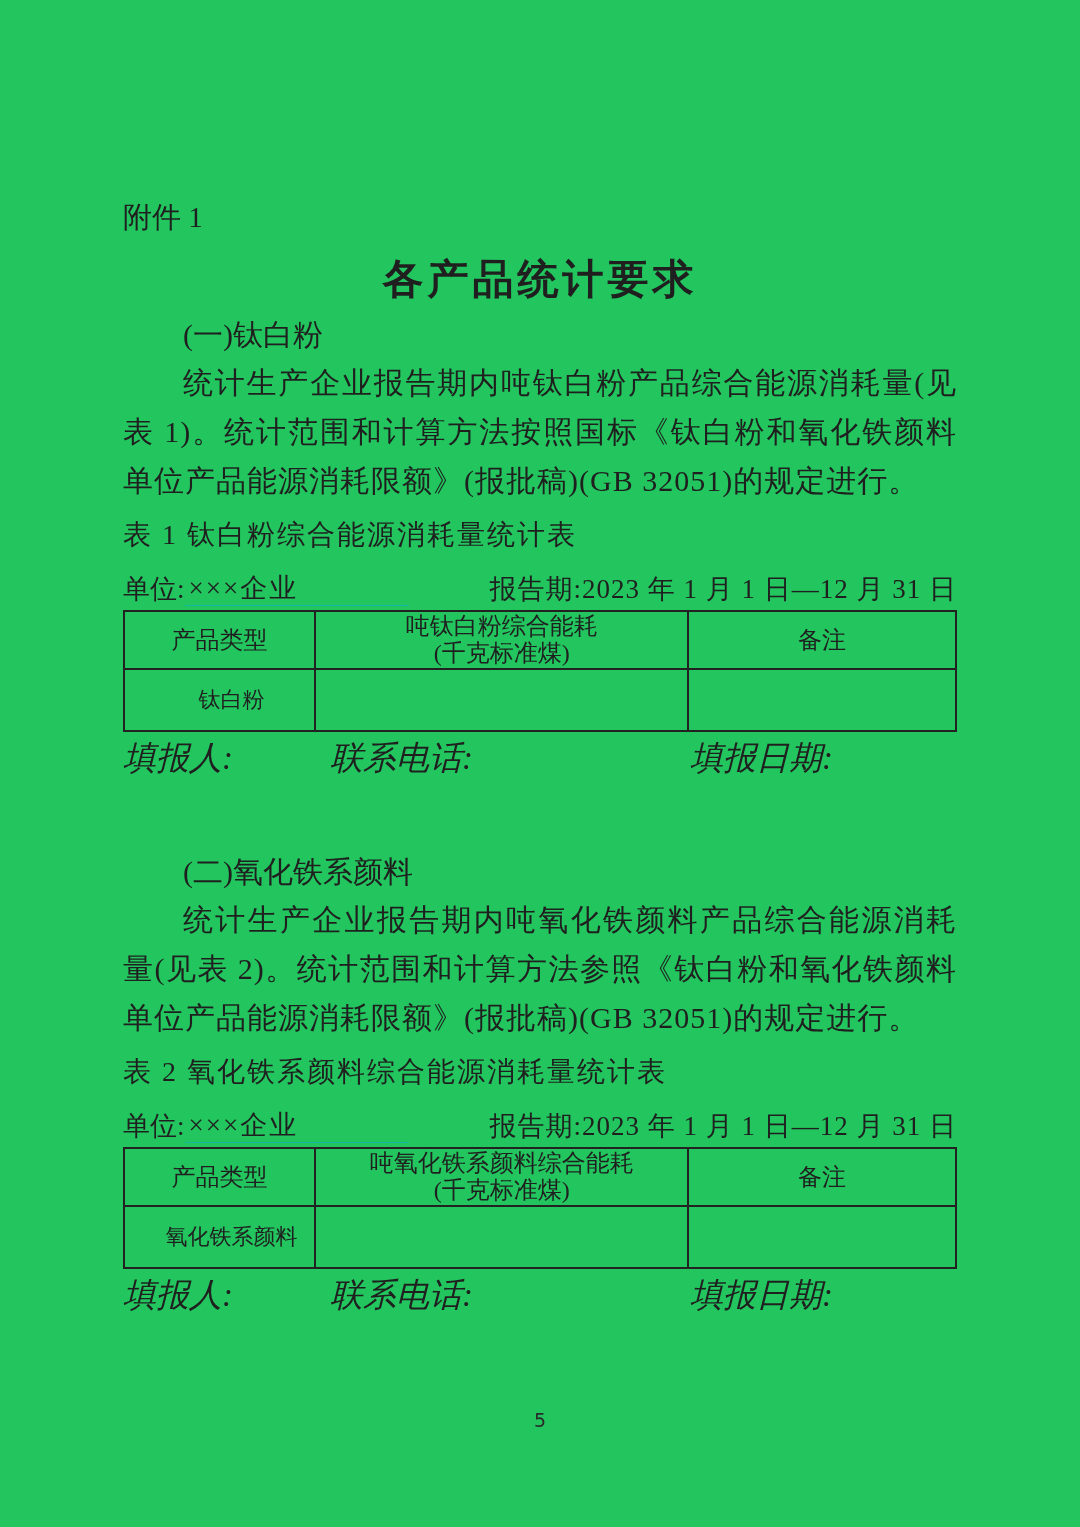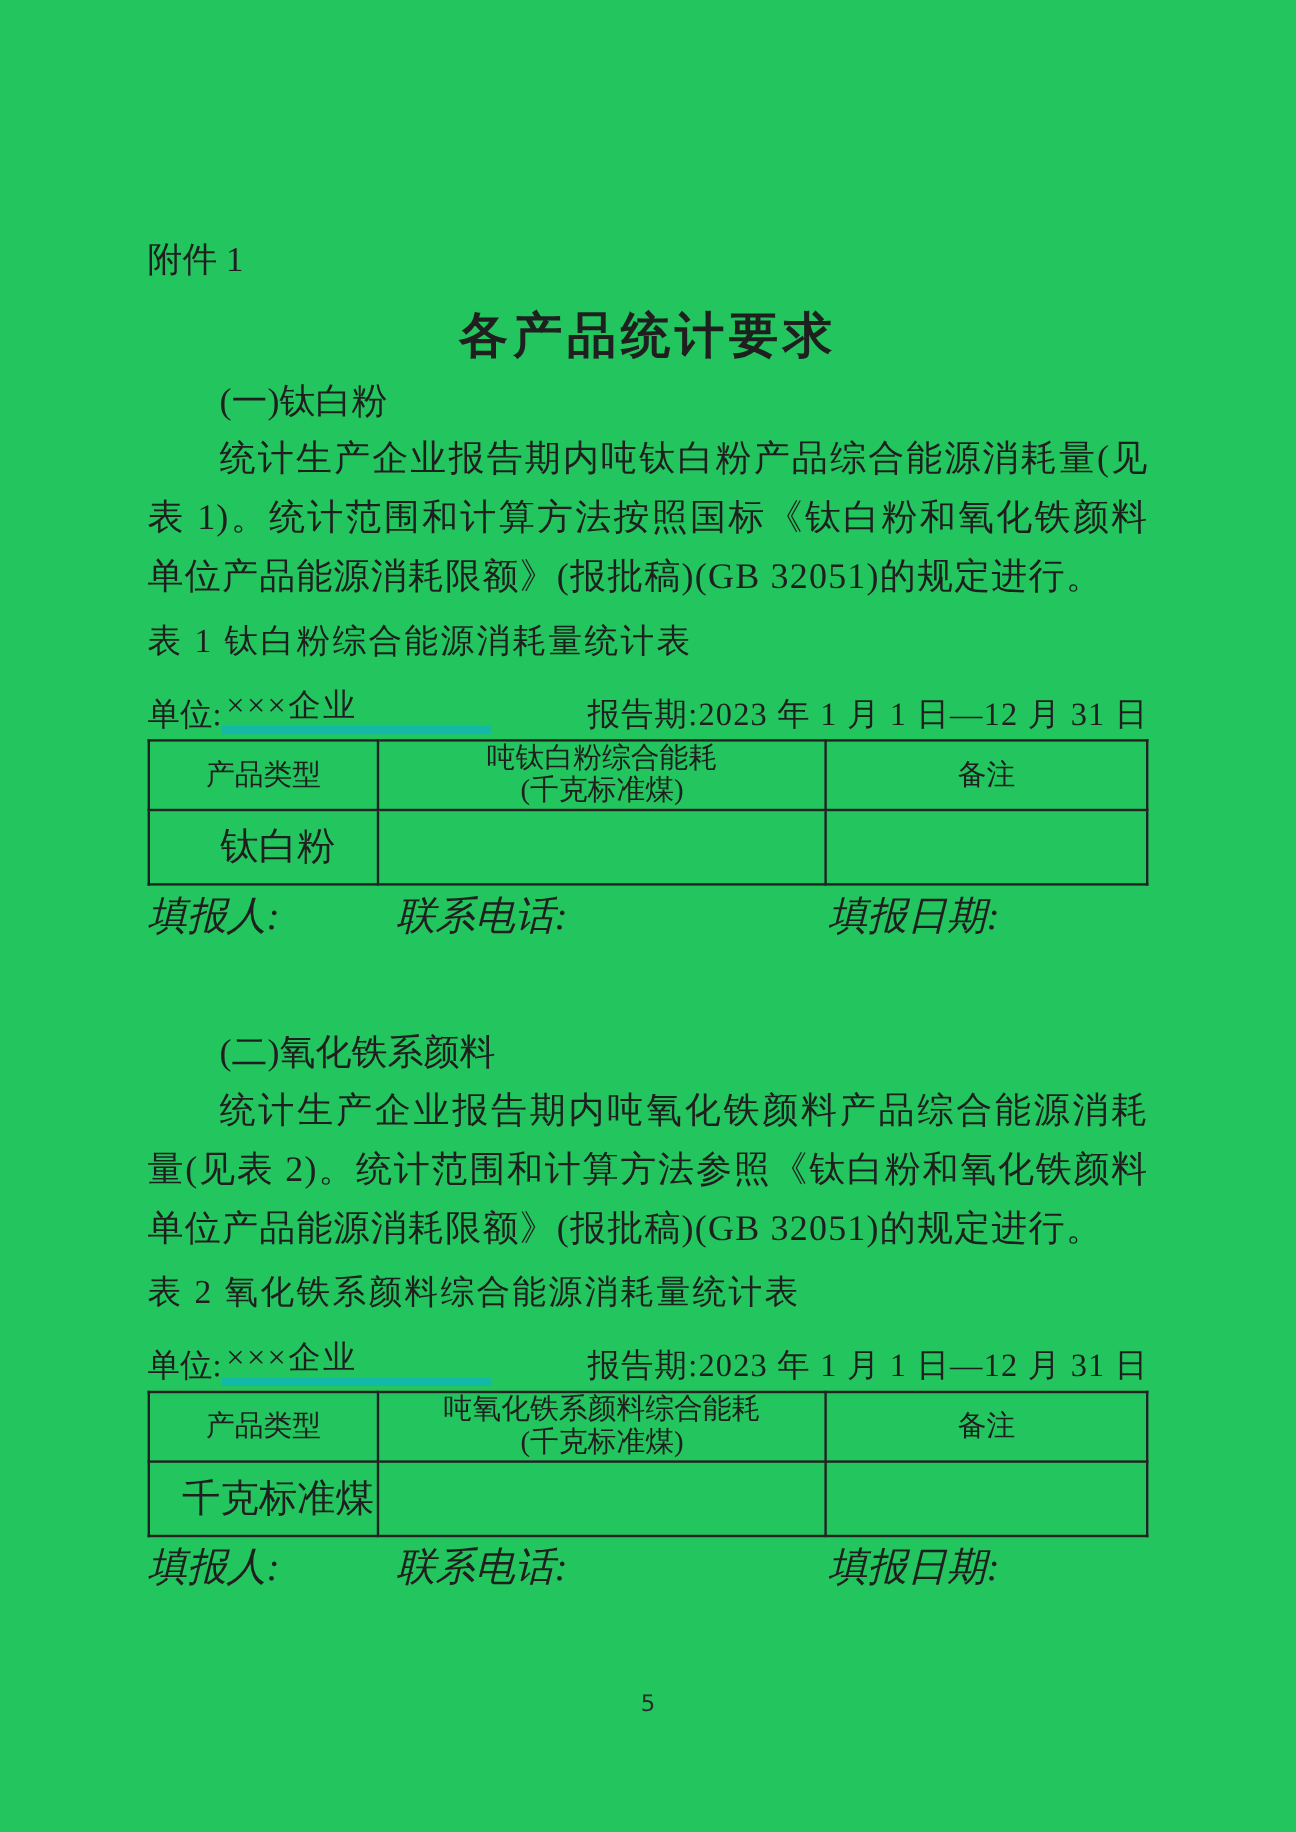--- a/index.html
+++ b/index.html
@@ -62,21 +62,21 @@
     align-items: flex-end;
     margin-top: 20px;
     font-size: 27px;
     line-height: 34px;
     white-space: nowrap;
   }
   .unit-cell { width: 387px; display: flex; align-items: flex-end; }
   .unit-value {
     display: inline-block;
     min-width: 224px;
-    border-bottom: 7px solid #14b8a6;
+    border-bottom: 1px solid #14b8a6;
     padding-left: 4px;
     letter-spacing: 2px;
   }
   .report-period { letter-spacing: 1px; }
   table.stat-table {
     width: 834px;
     margin-top: 4px;
     border-collapse: collapse;
     table-layout: fixed;
   }
@@ -91,21 +91,21 @@
   .stat-table .col2 { width: 365px; }
   .stat-table .col3 { width: 262px; }
   .stat-table thead th {
     height: 58px;
     font-size: 24px;
     line-height: 27px;
     white-space: pre-line;
   }
   .stat-table tbody td {
     height: 62px;
-    font-size: 32px;
+    font-size: 22px;
     padding-left: 24px;
   }
   .tbl-footer {
     display: flex;
     margin-top: 9px;
     font-size: 33px;
     line-height: 34px;
     font-style: italic;
   }
   .tbl-footer .tf1 { width: 207px; }
@@ -188,21 +188,21 @@
     <thead>
       <tr>
         <th class="col1">产品类型</th>
         <th class="col2">吨氧化铁系颜料综合能耗
 (千克标准煤)</th>
         <th class="col3">备注</th>
       </tr>
     </thead>
     <tbody>
       <tr>
-        <td class="col1">千克标准煤</td>
+        <td class="col1">氧化铁系颜料</td>
         <td class="col2"></td>
         <td class="col3"></td>
       </tr>
     </tbody>
   </table>
 
   <div class="tbl-footer">
     <div class="tf1">填报人:</div>
     <div class="tf2">联系电话:</div>
     <div class="tf3">填报日期:</div>

